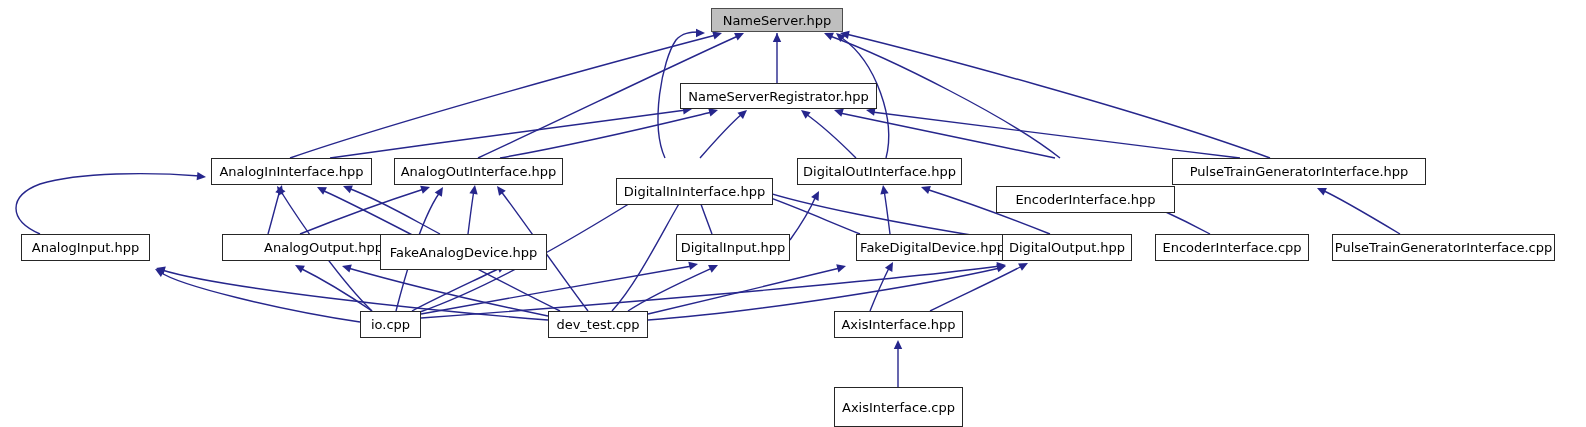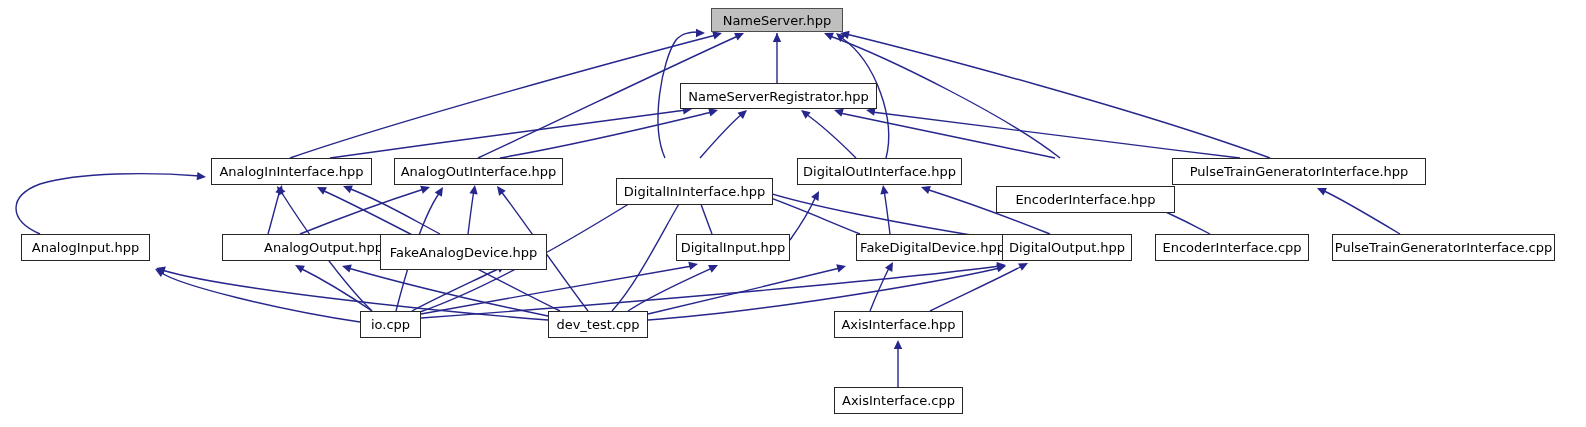--- a/index.html
+++ b/index.html
@@ -294,17 +294,17 @@
       </div>
       <div class="node-box" style="left: 360px; top: 311px; width: 61px; height: 27px;">
         <span class="node-label">io.cpp</span>
       </div>
       <div class="node-box" style="left: 548px; top: 311px; width: 100px; height: 27px;">
         <span class="node-label">dev_test.cpp</span>
       </div>
       <div class="node-box" style="left: 834px; top: 311px; width: 129px; height: 27px;">
         <span class="node-label">AxisInterface.hpp</span>
       </div>
-      <div class="node-box" style="left: 834px; top: 387px; width: 129px; height: 27px;">
+      <div class="node-box" style="left: 834px; top: 387px; width: 129px; height: 40px;">
         <span class="node-label">AxisInterface.cpp</span>
       </div>
     </div>
 </div>
 
 </body></html>

